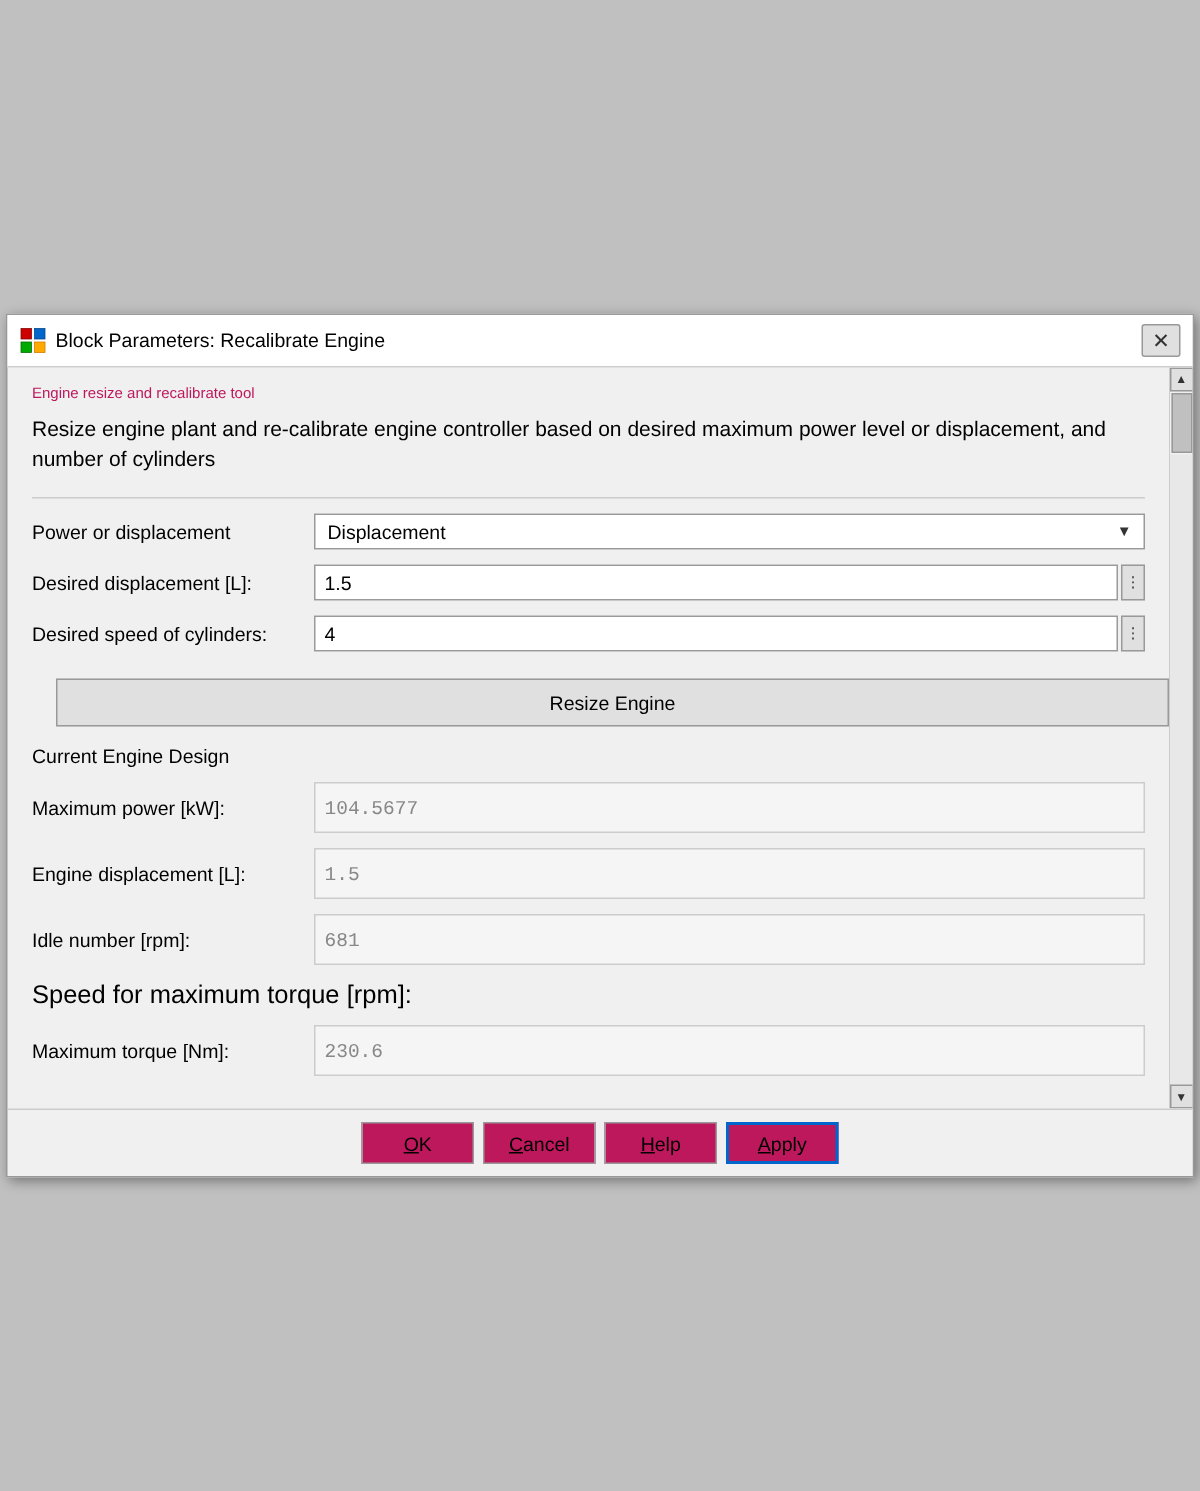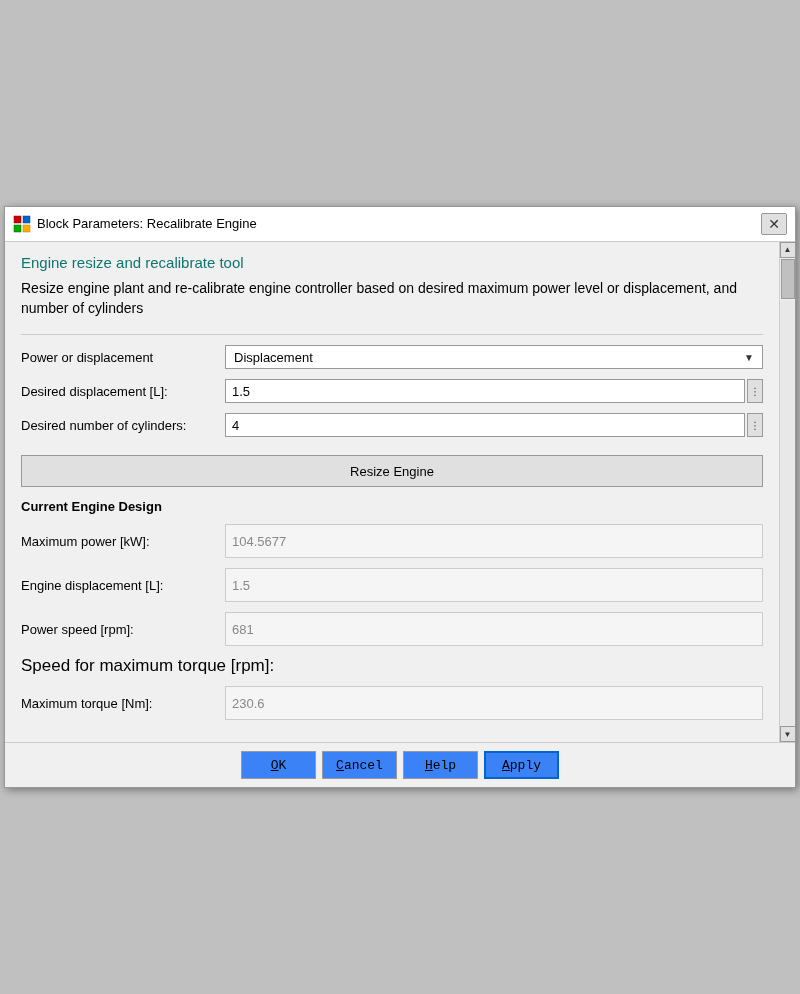--- a/index.html
+++ b/index.html
@@ -117,43 +117,43 @@
     }
 
     .scrollbar-track {
       flex: 1;
       width: 100%;
       background: #e8e8e8;
     }
 
     .section-title {
       font-weight: normal;
-      color: #0f766e;
+      color: #be185d;
       margin-bottom: 8px;
-      font-size: 15px;
+      font-size: 10px;
     }
 
     .description {
       font-size: 14px;
       color: #000;
       margin-bottom: 16px;
       line-height: 1.4;
     }
 
     .divider {
       border: none;
       border-top: 1px solid #ccc;
       margin: 10px 0;
     }
 
     .form-row {
       display: flex;
       align-items: center;
       margin-bottom: 10px;
-      gap: 24px;
+      gap: 8px;
     }
 
     .form-label {
       font-size: 13px;
       color: #000;
       white-space: nowrap;
       min-width: 180px;
     }
 
     .form-label-wide {
@@ -219,60 +219,59 @@
     }
 
     .readonly-field {
       flex: 1;
       height: 24px;
       border: 1px solid #ccc;
       background: #f5f5f5;
       padding: 16px 6px;
       font-size: 13px;
       color: #888;
+      font-family: Liberation Mono, monospace;
     }
 
     .resize-btn {
       width: 100%;
       height: 32px;
       background: #e0e0e0;
       border: 1px solid #999;
       font-size: 13px;
       cursor: pointer;
-      margin: 8px 0;
+      margin: 8px 16px;
       color: #000;
     }
 
     .current-design-label {
       font-size: 13px;
       color: #000;
       margin-bottom: 10px;
       margin-top: 4px;
-      font-weight: bold;
     }
 
     .footer {
       background: #f0f0f0;
       border-top: 1px solid #ccc;
       padding: 8px 12px;
       display: flex;
       justify-content: center;
       gap: 6px;
     }
 
     .footer-btn {
       min-width: 75px;
       height: 28px;
-      background: #3b82f6;
+      background: #be185d;
       border: 1px solid #999;
       font-size: 13px;
       cursor: pointer;
       color: #000;
       padding: 0 12px;
-      font-family: Liberation Mono, monospace;
     }
 
     .footer-btn.apply-btn {
       border: 2px solid #0066cc;
     }
 
     .underline {
       text-decoration: underline;
     }
   </style>
@@ -324,21 +323,21 @@
         <div class="input-wrapper">
           <input class="input-field" type="text" value="1.5" style="">
           <div class="input-menu-btn">
             <span>⋮</span>
           </div>
         </div>
       </div>
 
       
       <div class="form-row">
-        <span class="form-label">Desired number of cylinders:</span>
+        <span class="form-label">Desired speed of cylinders:</span>
         <div class="input-wrapper">
           <input class="input-field" type="text" value="4" style="">
           <div class="input-menu-btn">
             <span>⋮</span>
           </div>
         </div>
       </div>
 
       
       <button class="resize-btn">Resize Engine</button>
@@ -355,21 +354,21 @@
       
 
       
       <div class="form-row">
         <span class="form-label">Engine displacement [L]:</span>
         <input class="readonly-field" type="text" readonly="" value="1.5" style="">
       </div>
 
       
       <div class="form-row">
-        <span class="form-label">Power speed [rpm]:</span>
+        <span class="form-label">Idle number [rpm]:</span>
         <input class="readonly-field" type="text" readonly="" value="681" style="">
       </div>
 
       
       <div class="form-row">
         <span class="form-label-wide">Speed for maximum torque [rpm]:</span>
       </div>
 
       
       <div class="form-row">

